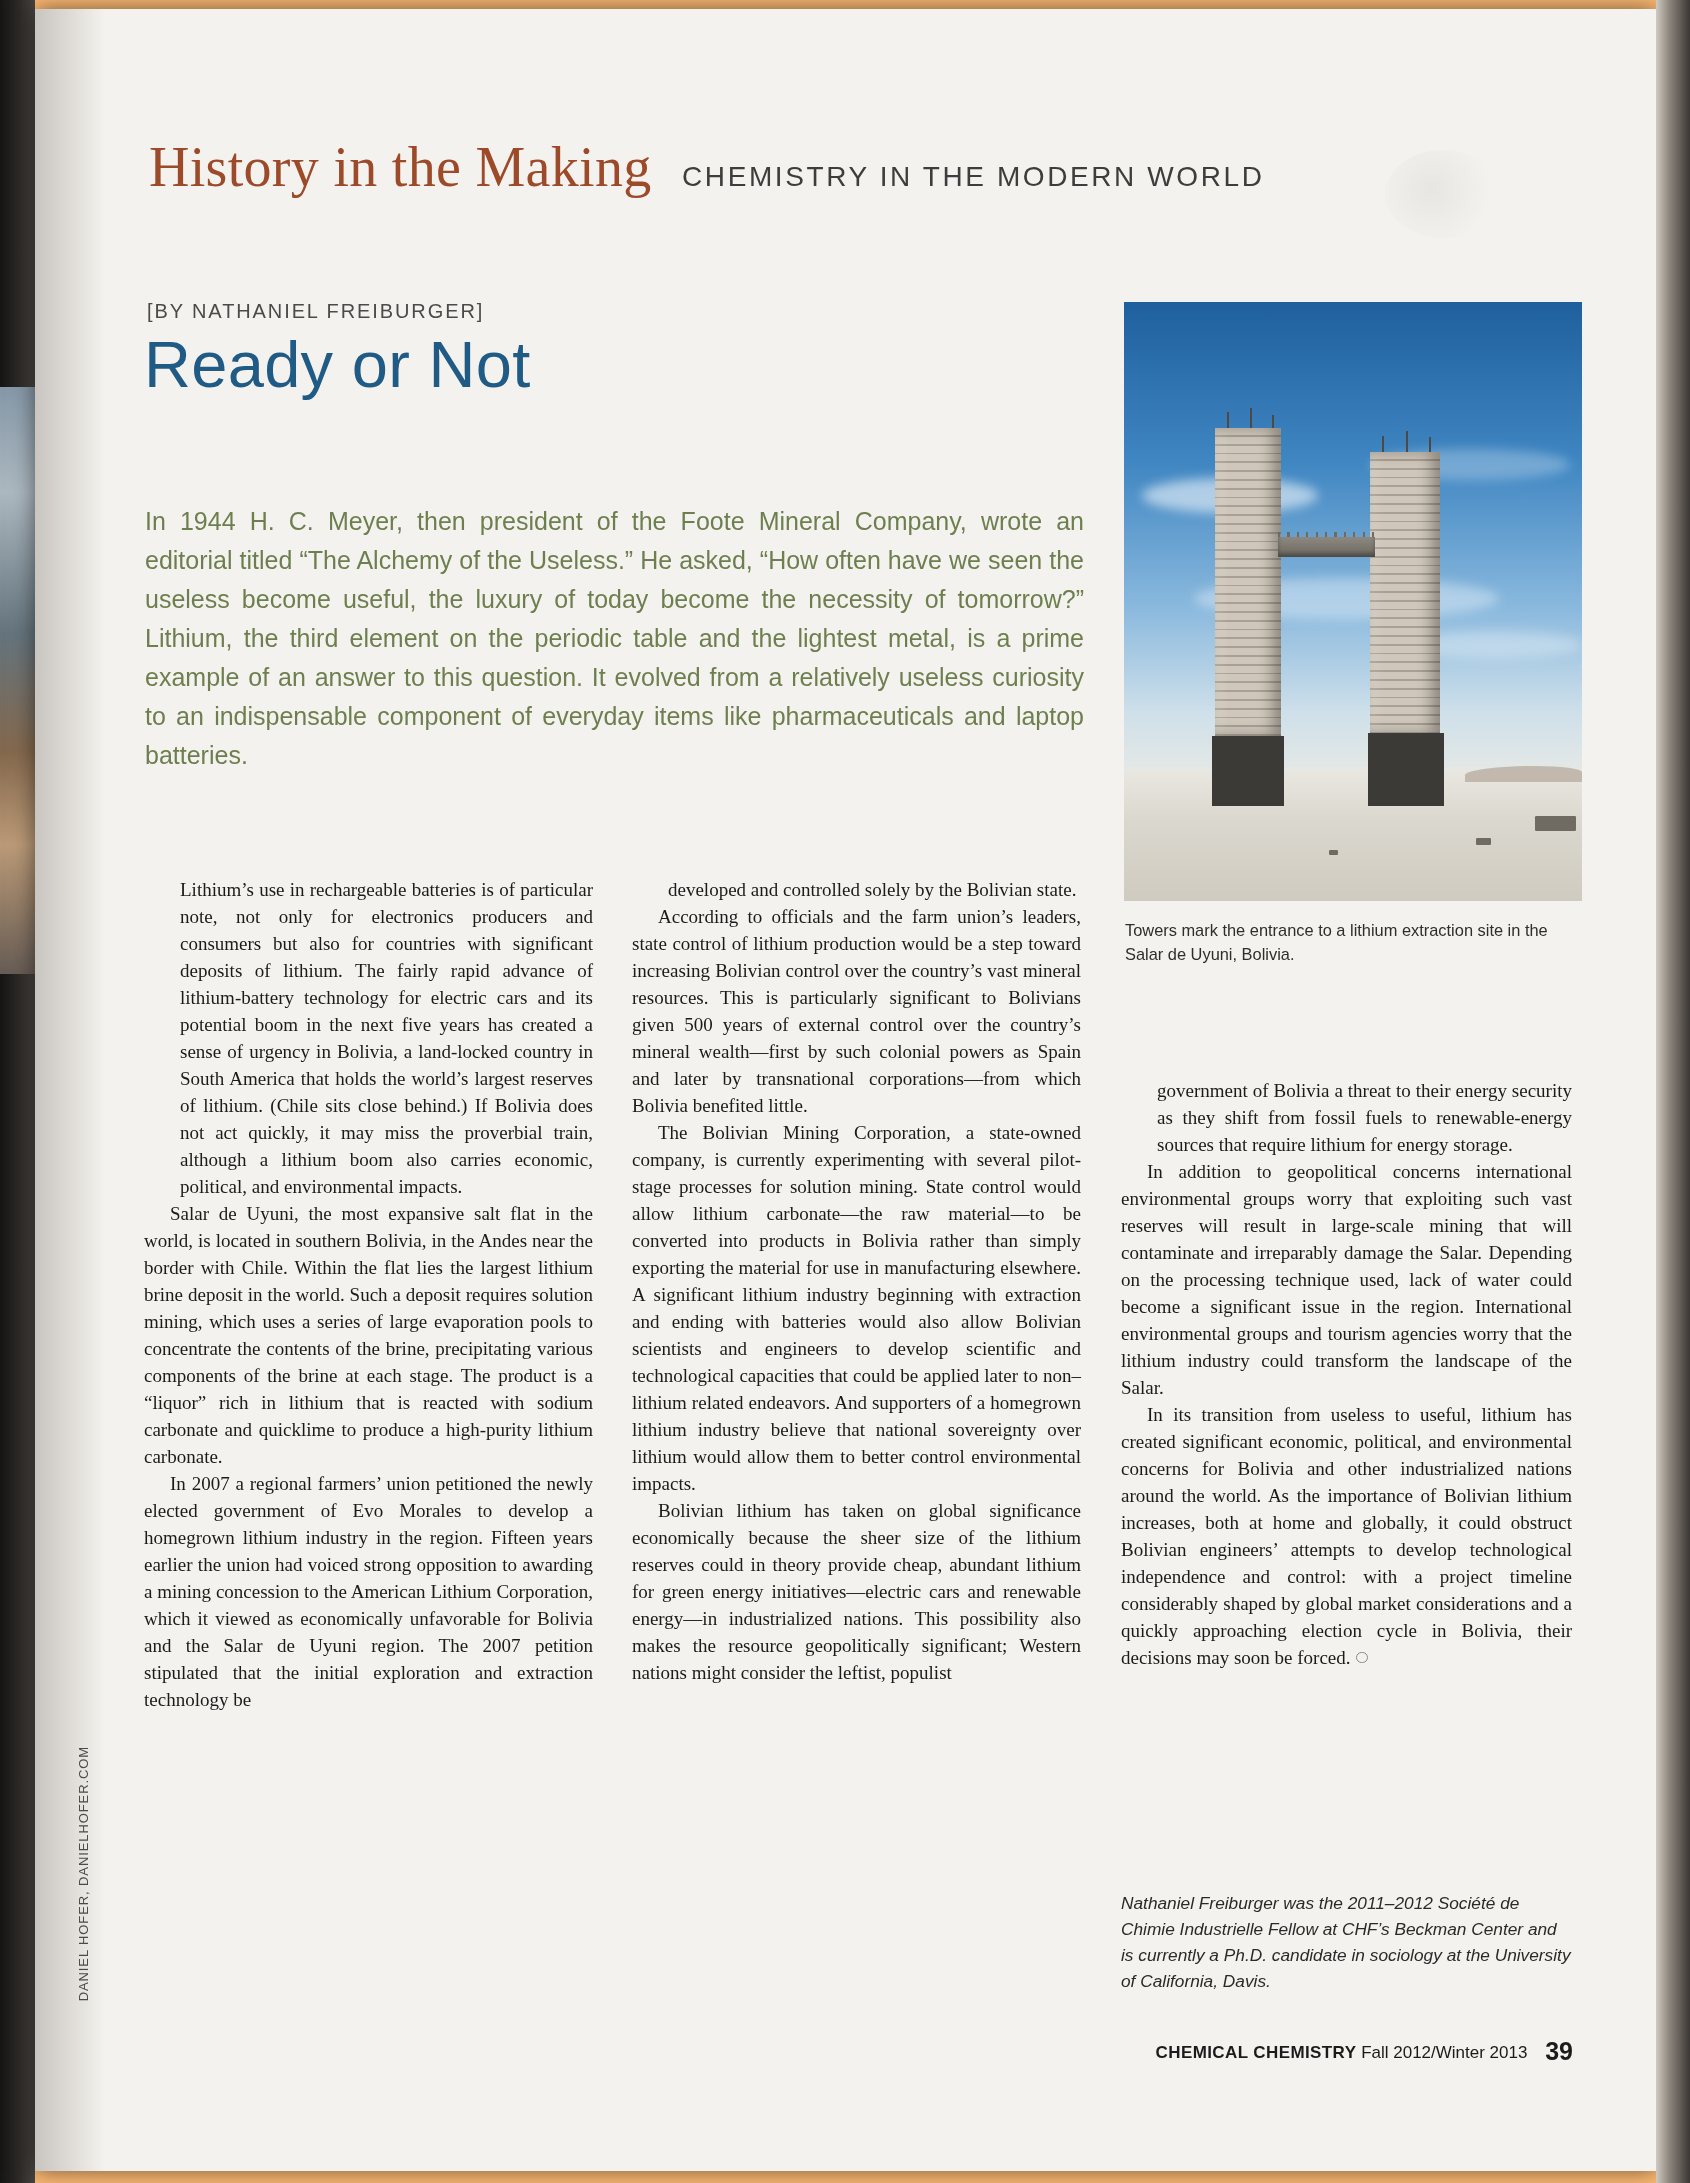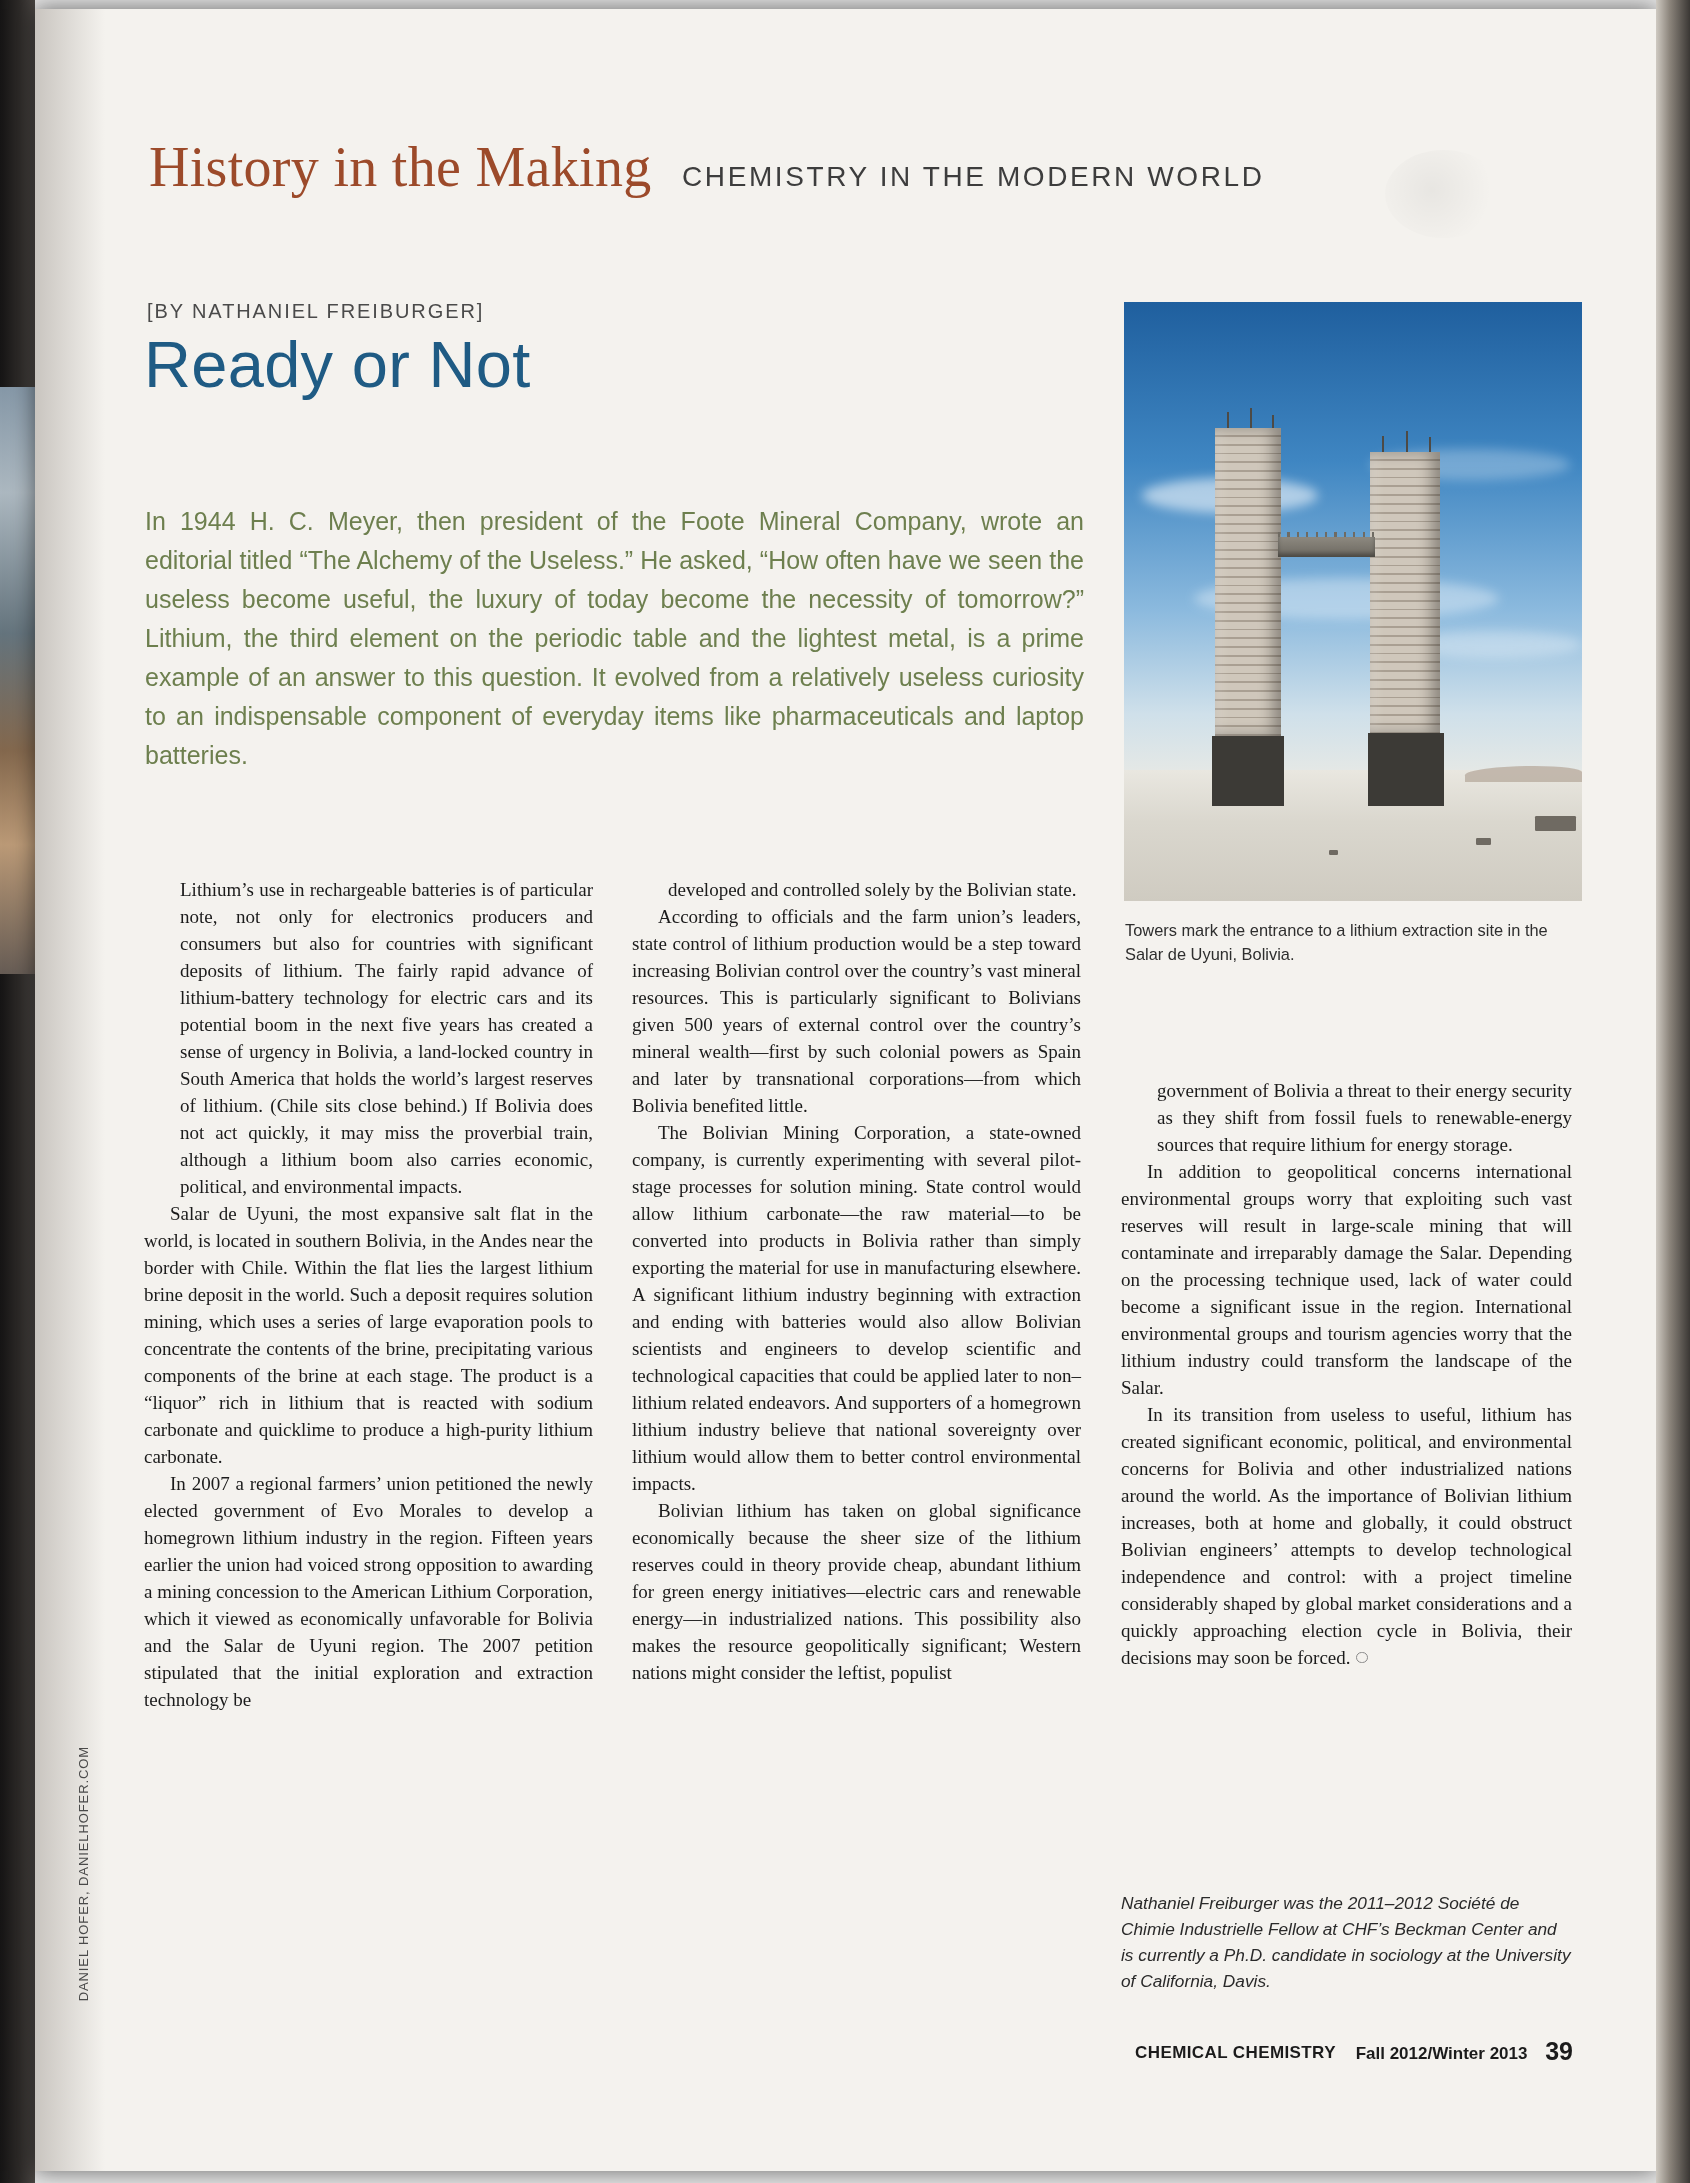--- a/index.html
+++ b/index.html
@@ -11,21 +11,21 @@
     width: 1690px;
     height: 2183px;
     overflow: hidden;
     font-family: "Liberation Serif", serif;
   }
   
   #scan {
     position: absolute;
     left: 0; top: 0;
     width: 1690px; height: 2183px;
-    background: #e5e5e5;
+    background: #fdba74;
   }
   
   #left-gutter {
     position: absolute;
     left: 0; top: 0;
     width: 35px; height: 2183px;
     background: linear-gradient(90deg,#151414 0%, #2d2a28 55%, #4a4643 100%);
   }
   #left-photo-edge {
     position: absolute;
@@ -238,21 +238,21 @@
     position: absolute;
     left: 1086px; top: 2028px;
     width: 452px;
     text-align: right;
     font-family: "Liberation Sans", sans-serif;
     font-size: 17px;
     color: #1b1b1b;
     white-space: nowrap;
   }
   .footer .brand { font-weight: bold; letter-spacing: 0.4px; }
-  .footer .issue { font-weight: bold; margin-left: 15px; }
+  .footer .issue { font-weight: normal; }
   .footer .pageno {
     font-weight: bold;
     font-size: 25px;
     margin-left: 13px;
     vertical-align: -1.8px;
   }
 
   
   .credit {
     position: absolute;

